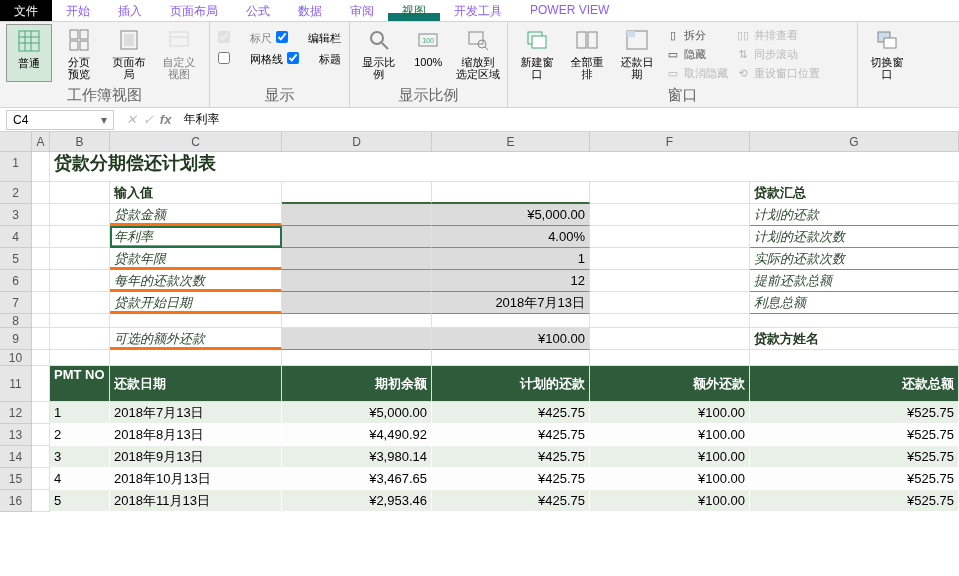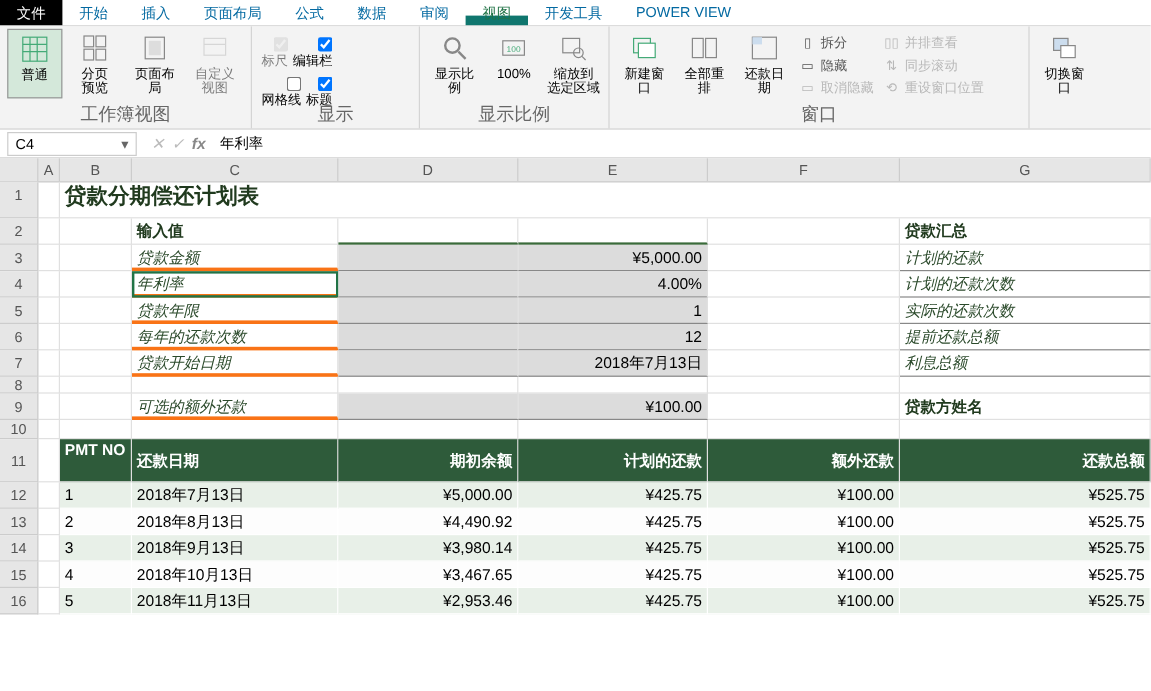--- a/index.html
+++ b/index.html
@@ -1,35 +1,35 @@
 <!DOCTYPE html>
 <html><head>
 <meta charset="utf-8">
 <style>
 * { box-sizing: border-box; margin: 0; padding: 0; }
 body { font-family: "Microsoft YaHei", "Segoe UI", sans-serif; font-size: 12px; background: #fff; overflow: hidden; width: 959px; height: 576px; }
 
 
 .menubar { display: flex; height: 22px; background: #fff; border-bottom: 1px solid #d4d4d4; }
-.menubar .tab { padding: 3px 14px; font-size: 12px; color: #0369a1; cursor: pointer; }
+.menubar .tab { padding: 3px 14px; font-size: 12px; color: #8b5cf6; cursor: pointer; }
 .menubar .tab.file { background: #000000; color: #fff; }
 .menubar .tab.active { color: #217346; border-bottom: 8px solid #0f766e; font-family: Liberation Serif, serif; }
 
 
 .ribbon { display: flex; height: 86px; background: #f3f3f3; border-bottom: 1px solid #d4d4d4; }
 .rgroup { border-right: 1px solid #d4d4d4; padding: 2px 6px; display: flex; flex-direction: column; position: relative; }
 .rgroup .label { position: absolute; bottom: 2px; left: 0; right: 0; text-align: center; font-size: 15px; color: #666; }
 .rgroup .items { display: flex; gap: 4px; }
 .rbtn { display: flex; flex-direction: column; align-items: center; padding: 2px 4px; cursor: pointer; }
 .rbtn.large { width: 46px; }
 .rbtn .ico { width: 28px; height: 28px; display: flex; align-items: center; justify-content: center; }
 .rbtn .ico svg { width: 24px; height: 24px; }
 .rbtn .txt { font-size: 11px; text-align: center; line-height: 12px; margin-top: 2px; }
 .rbtn.active { background: #d4e8da; border: 1px solid #969696; }
-.chk { display: flex; align-items: flex-end; gap: 0; font-size: 11px; margin: 3px 2px; flex-direction: column; }
+.chk { display: flex; align-items: flex-start; gap: 20px; font-size: 11px; margin: 3px 2px; }
 .chk input { width: 12px; height: 12px; }
 .smallbtn { display: flex; align-items: center; gap: 4px; font-size: 11px; margin: 2px 2px; color: #555; cursor: pointer; }
 .smallbtn.dis { color: #b8b8b8; }
 .smallbtn .sico { width: 14px; height: 14px; display: inline-flex; align-items: center; justify-content: center; }
 
 
 .fbar { display: flex; height: 24px; border-bottom: 1px solid #d4d4d4; align-items: center; }
 .namebox { width: 108px; border: 1px solid #ccc; margin: 2px 6px 2px 6px; padding: 2px 6px; font-size: 12px; display: flex; align-items: center; justify-content: space-between; }
 .namebox .dd { color: #666; }
 .fxicons { display: flex; gap: 6px; padding: 0 6px; color: #bbb; font-size: 13px; font-style: italic; }

